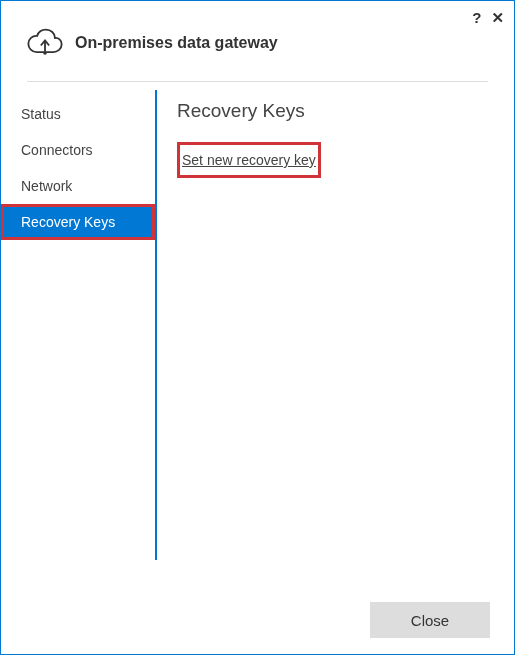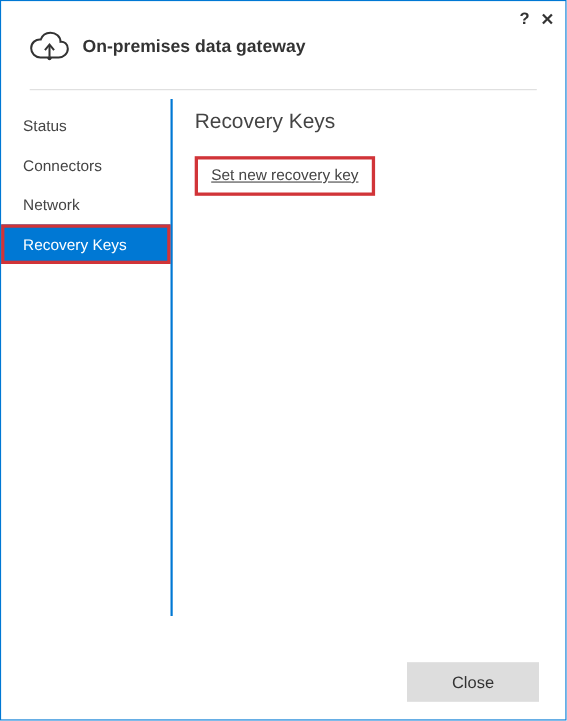--- a/index.html
+++ b/index.html
@@ -78,21 +78,21 @@
   }
   .content-title {
     font-size: 19px;
     color: #444;
     font-weight: 400;
     margin-bottom: 20px;
   }
   .link-box {
     display: inline-block;
     border: 3px solid #d13438;
-    padding: 6px 12px;
+    padding: 6px 2px;
   }
   .link-box a {
     font-size: 14px;
     color: #444;
     text-decoration: underline;
     cursor: pointer;
   }
   .footer {
     position: absolute;
     bottom: 16px;

